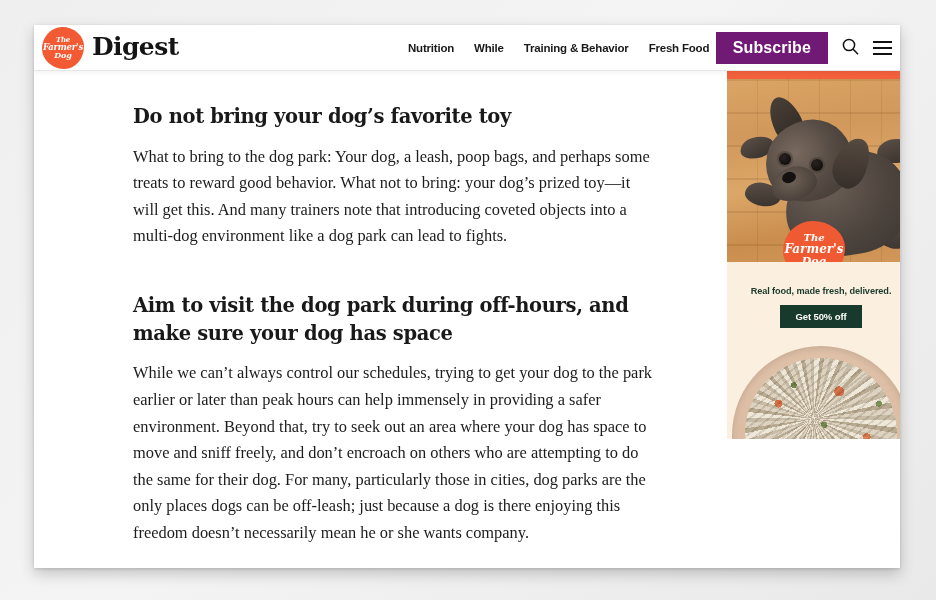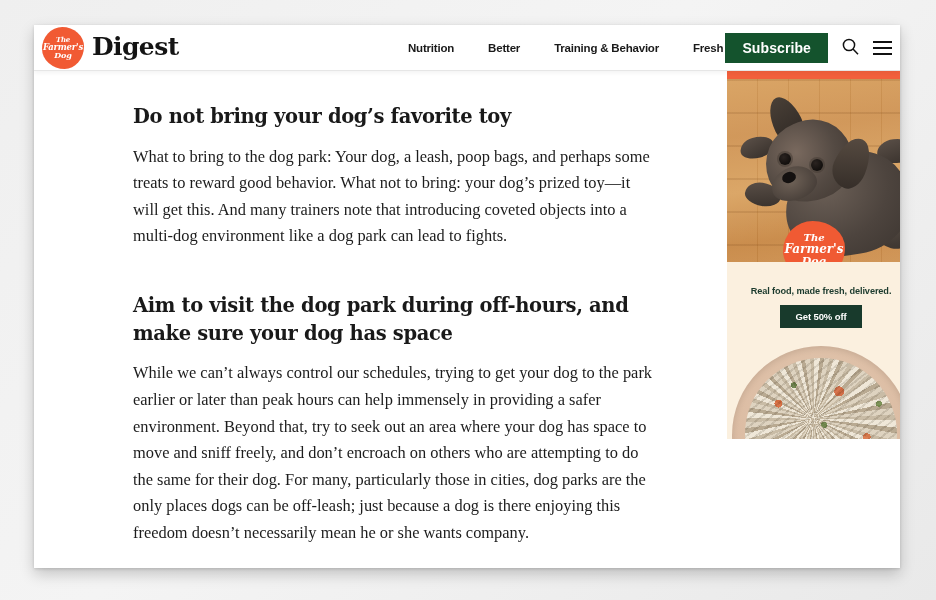--- a/index.html
+++ b/index.html
@@ -98,21 +98,21 @@
     padding-bottom: 2px;
   }
 
   .nav {
     position: absolute;
     left: 374px;
     top: 0;
     height: 45px;
     display: flex;
     align-items: center;
-    gap: 34px;
+    gap: 20px;
   }
   .nav a {
     font-family: "Liberation Sans", sans-serif;
     font-size: 11.5px;
     font-weight: bold;
     color: #1a1a1a;
     text-decoration: none;
     letter-spacing: -0.2px;
     white-space: nowrap;
   }
@@ -120,25 +120,25 @@
   .header-right {
     position: absolute;
     right: 8px;
     top: 0;
     height: 45px;
     display: flex;
     align-items: center;
     gap: 13px;
   }
   .subscribe-btn {
-    background: #14532d;
+    background: #701a75;
     color: #ffffff;
     border: none;
     font-family: "Liberation Sans", sans-serif;
-    font-size: 14px;
+    font-size: 16px;
     font-weight: bold;
     letter-spacing: 0.1px;
     padding: 7px 17px;
     cursor: pointer;
   }
   .icon-btn {
     background: none;
     border: none;
     padding: 0;
     cursor: pointer;
@@ -448,21 +448,21 @@
             <span class="blob-l1">The</span>
             <span class="blob-l2">Farmer's</span>
             <span class="blob-l3">Dog</span>
           </span>
         </span>
         <span class="wordmark">Digest</span>
       </a>
 
       <nav class="nav">
         <a href="#">Nutrition</a>
-        <a href="#">Better</a>
+        <a href="#">While</a>
         <a href="#">Training &amp; Behavior</a>
         <a href="#">Fresh Food</a>
       </nav>
 
       <div class="header-right">
         <button class="subscribe-btn">Subscribe</button>
         <button class="icon-btn">
           <span>
             <svg width="19" height="19" viewBox="0 0 19 19" aria-hidden="true">
               <circle cx="8" cy="8" r="5.6" fill="none" stroke="#111111" stroke-width="1.5"></circle>

